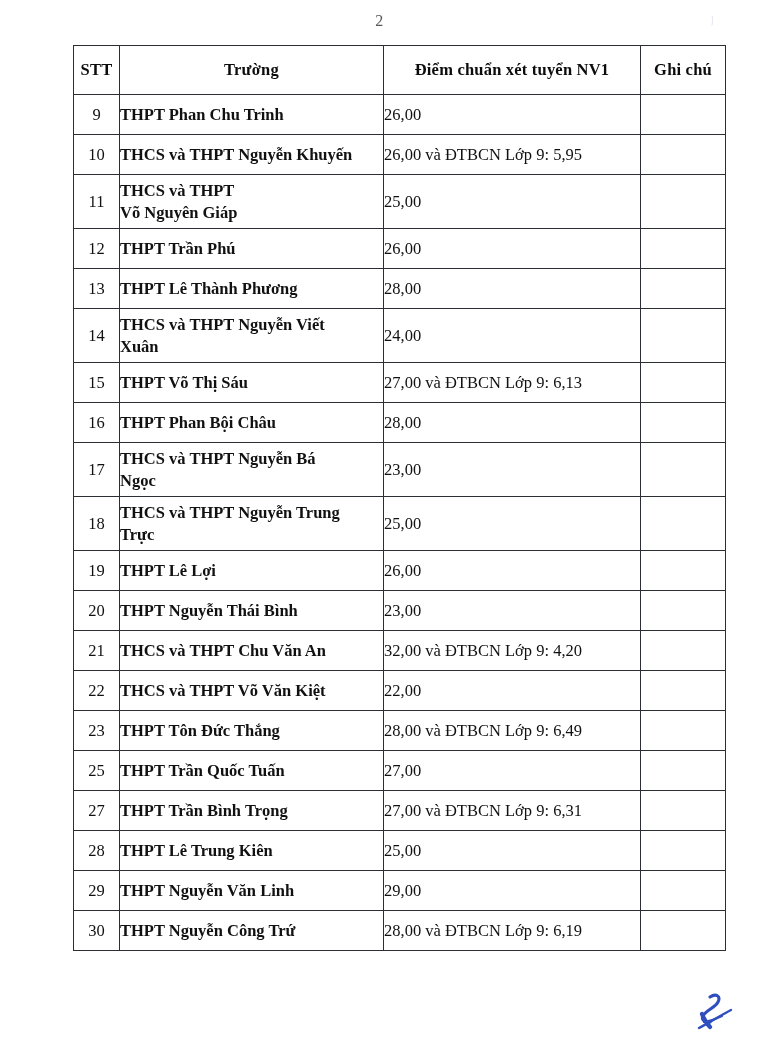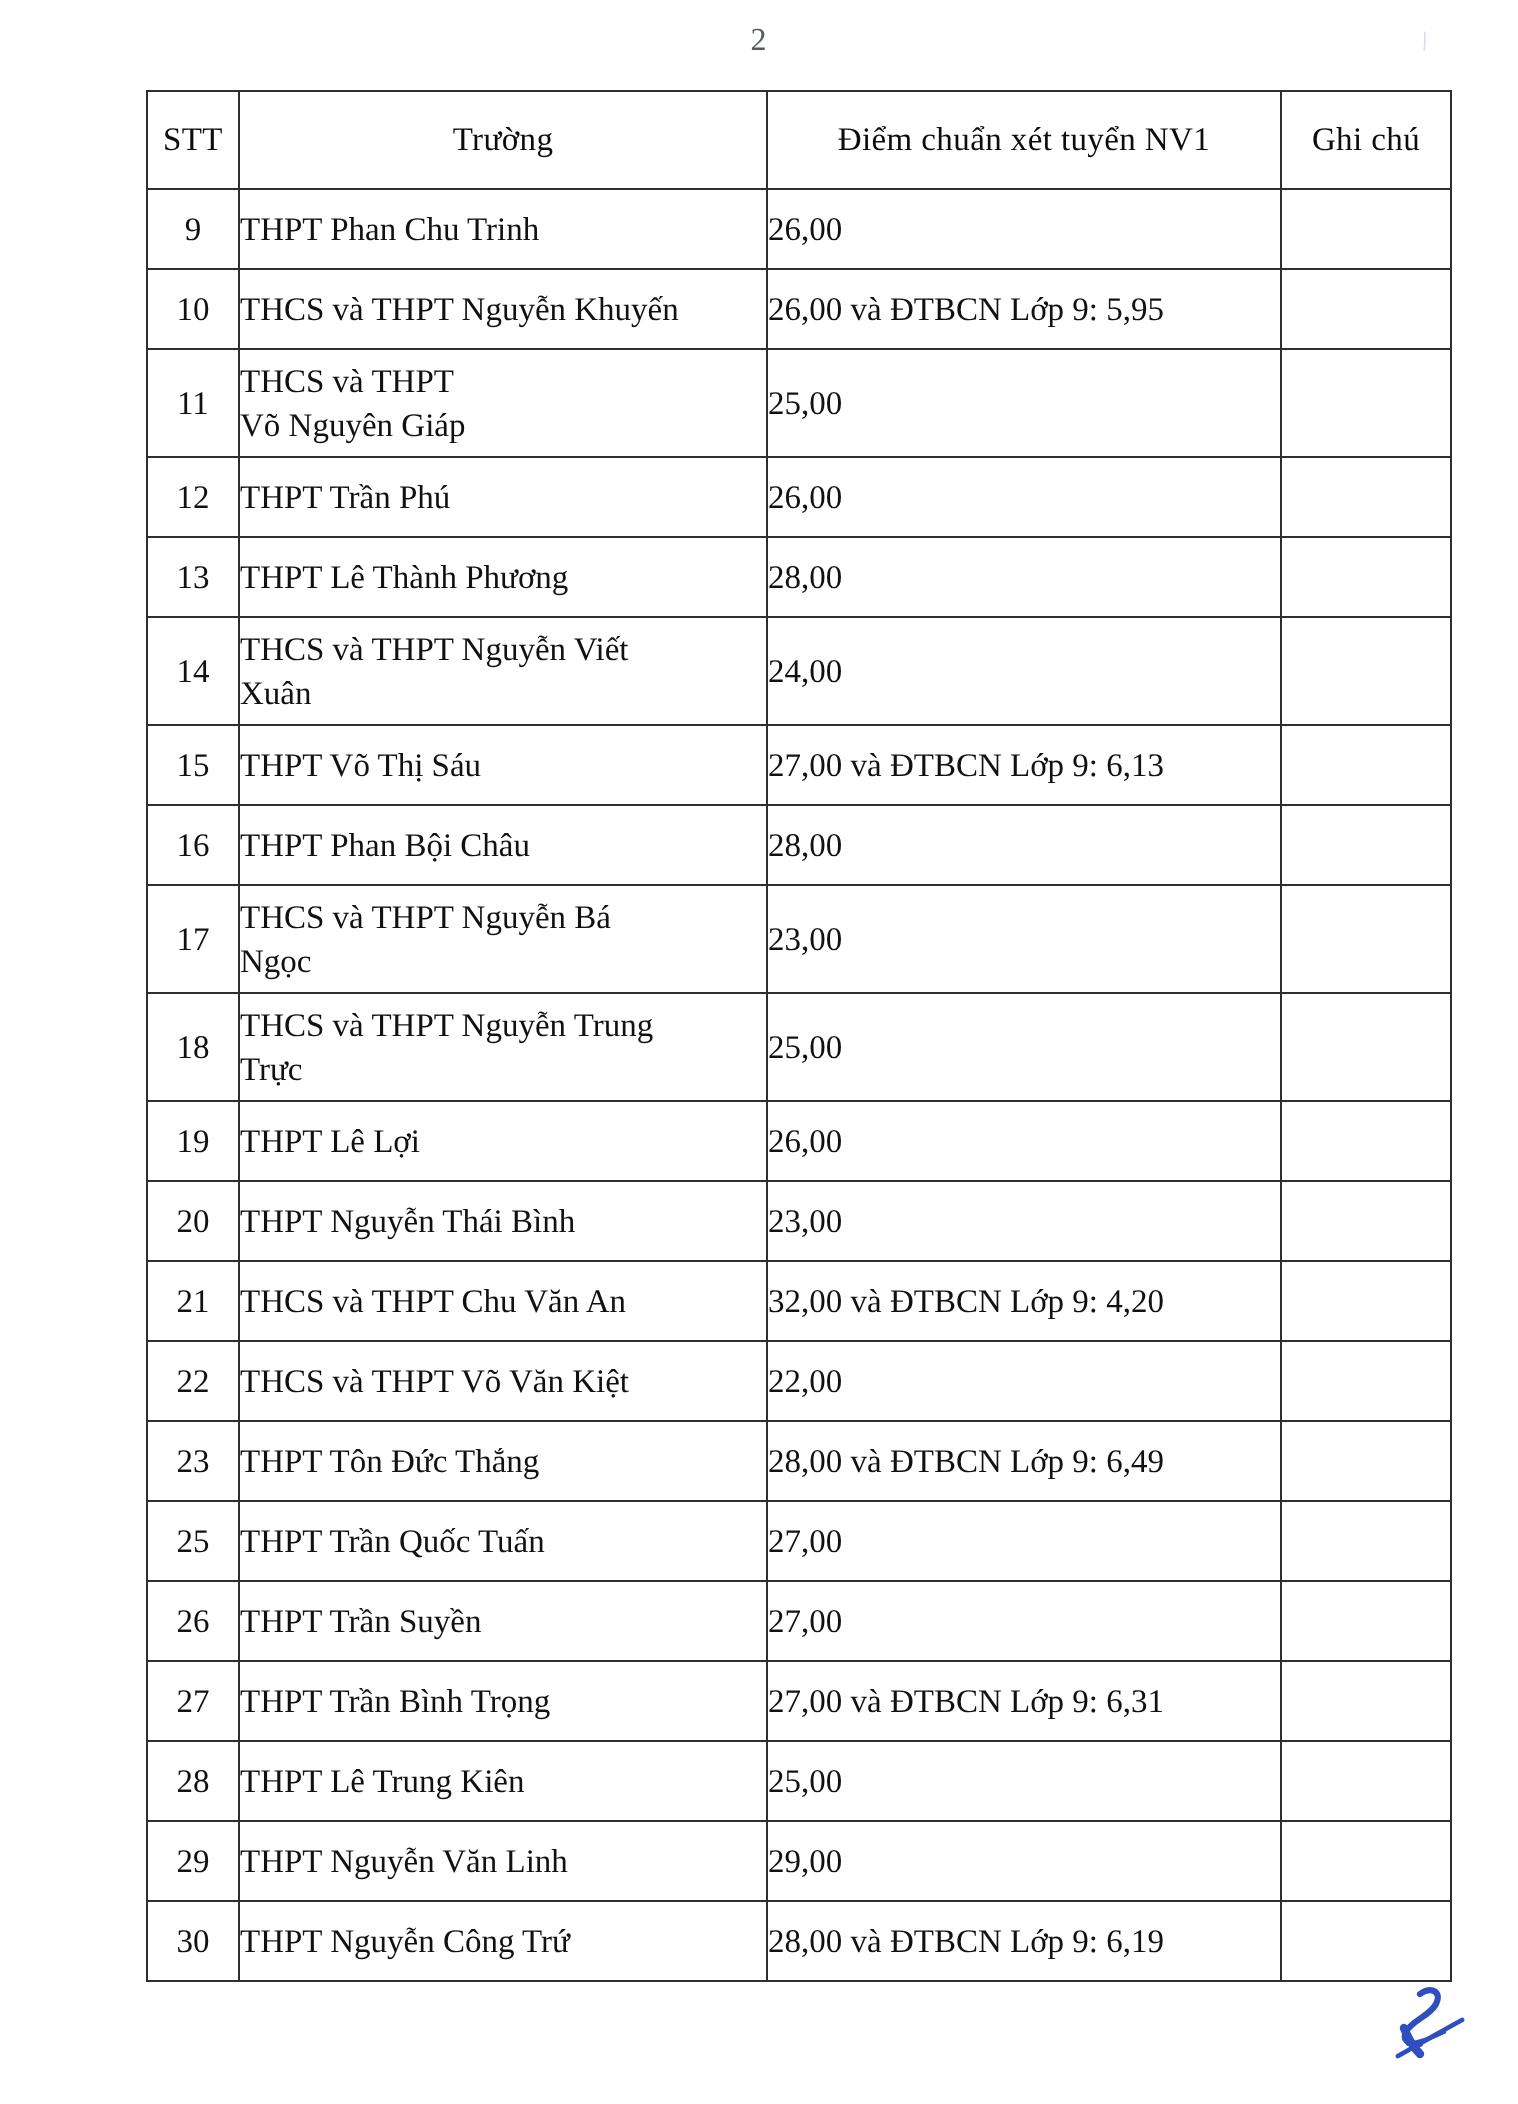--- a/index.html
+++ b/index.html
@@ -50,21 +50,21 @@
   table.score-table col.c-note   { width: 85px; }
 
   table.score-table th,
   table.score-table td {
     border: 1px solid #2b2f33;
     padding: 0;
     vertical-align: middle;
   }
   table.score-table thead th {
     height: 48px;
-    font-weight: normal;
+    font-weight: bold;
     font-size: 16.5px;
     text-align: center;
     letter-spacing: 0.2px;
     color: #0c0c0c;
   }
   th.th-stt { font-size: 16px; letter-spacing: 1px; }
 
   td.cell-stt {
     text-align: center;
     font-size: 16.5px;
@@ -83,21 +83,21 @@
     color: #111;
     padding: 0 3px;
   }
   td.cell-note {
     text-align: center;
     font-size: 16.5px;
   }
   tr.row-1line td { height: 39px; }
   tr.row-2line td { height: 53px; }
 
-  .school-line { display: block; white-space: nowrap; }
+  .school-line { display: block; white-space: nowrap; font-weight: bold; }
 
   .signature {
     position: absolute;
     left: 686px;
     top: 988px;
     width: 60px;
     height: 52px;
     pointer-events: none;
   }
   .sig-faint {
@@ -259,28 +259,20 @@
           </tr>
           <tr class="row-1line">
             <td class="cell-stt">25</td>
             <td class="cell-school">
               <span class="school-line">THPT Trần Quốc Tuấn</span>
             </td>
             <td class="cell-score">27,00</td>
             <td class="cell-note"></td>
           </tr>
           <tr class="row-1line">
-            <td class="cell-stt">26</td>
-            <td class="cell-school">
-              <span class="school-line">THPT Trần Suyền</span>
-            </td>
-            <td class="cell-score">27,00</td>
-            <td class="cell-note"></td>
-          </tr>
-          <tr class="row-1line">
             <td class="cell-stt">27</td>
             <td class="cell-school">
               <span class="school-line">THPT Trần Bình Trọng</span>
             </td>
             <td class="cell-score">27,00 và ĐTBCN Lớp 9: 6,31</td>
             <td class="cell-note"></td>
           </tr>
           <tr class="row-1line">
             <td class="cell-stt">28</td>
             <td class="cell-school">

